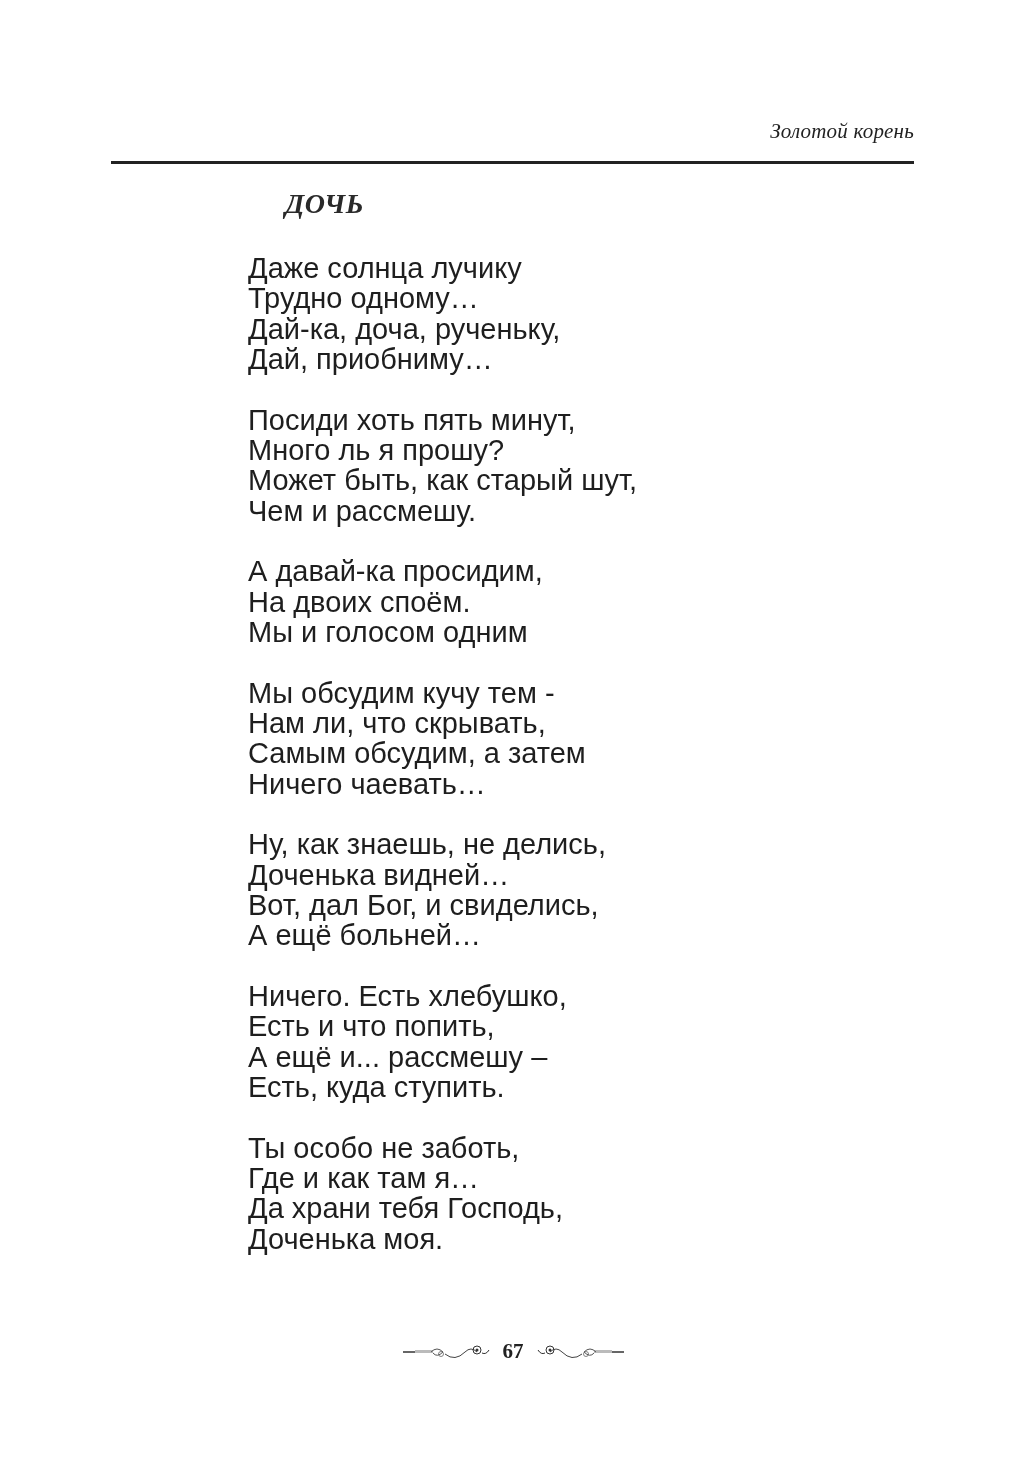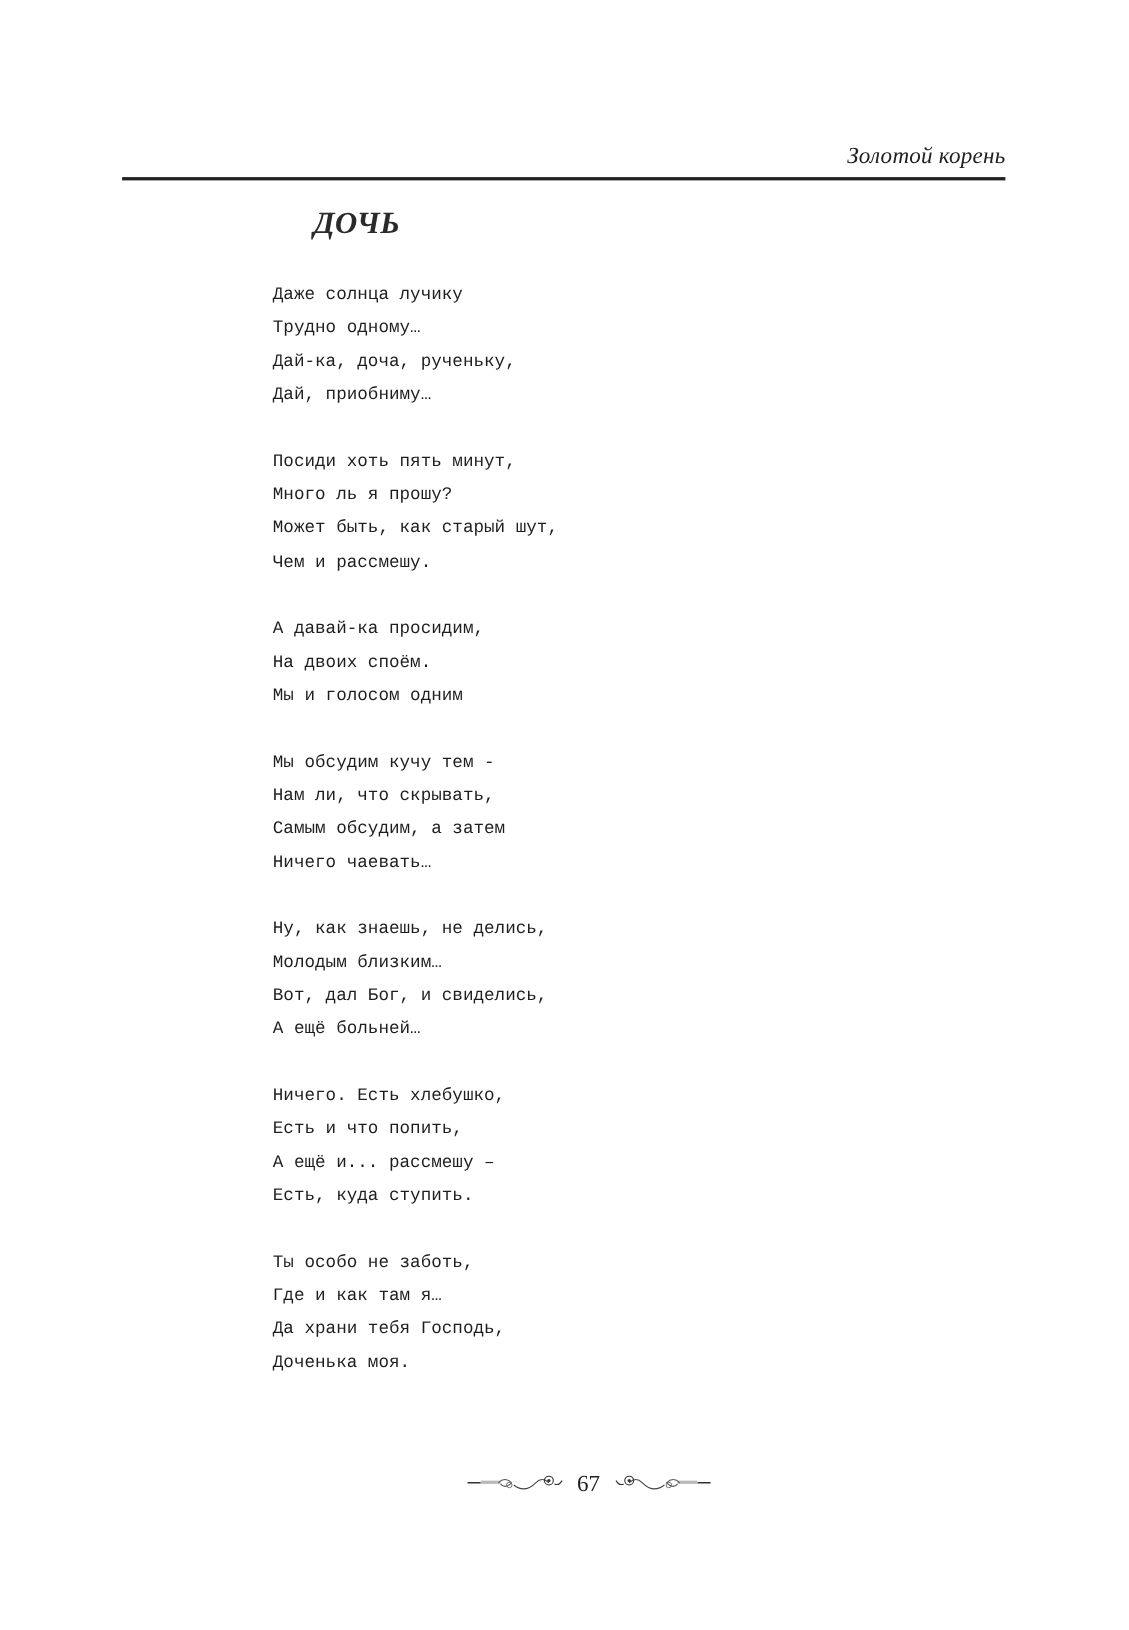--- a/index.html
+++ b/index.html
@@ -10,21 +10,21 @@
     body {
       width: 1026px;
       height: 1482px;
       position: relative;
       overflow: hidden;
       color: #1e1e1e;
     }
     .running-header {
       position: absolute;
       right: 112px;
-      top: 129px;
+      top: 119px;
       font-family: "Liberation Serif", "DejaVu Serif", serif;
       font-style: italic;
       font-size: 21px;
       color: #222;
       letter-spacing: 0.2px;
     }
     .header-rule {
       position: absolute;
       left: 111px;
       top: 161px;
@@ -41,42 +41,43 @@
       font-weight: bold;
       font-size: 28px;
       color: #2a2a2a;
       letter-spacing: 0.5px;
       text-align: center;
     }
     .poem {
       position: absolute;
       left: 248px;
       top: 253px;
-      font-family: Liberation Mono, monospace;
-      font-size: 16px;
+      font-family: Liberation Sans, sans-serif;
+      font-size: 29px;
       color: #1e1e1e;
     }
     .stanza {
       margin-bottom: 30.5px;
     }
     .line {
       height: 30.3px;
       line-height: 30.3px;
       white-space: nowrap;
     }
     .footer {
       position: absolute;
-      left: 422px;
+      left: 400px;
       top: 1336px;
       width: 226px;
       height: 28px;
       display: flex;
-      align-items: flex-start;
+      align-items: flex-end;
       justify-content: center;
       gap: 6px;
+      font-weight: bold;
     }
     .ornament {
       display: block;
     }
     .page-number {
       font-family: "Liberation Serif", "DejaVu Serif", serif;
       font-size: 21px;
       color: #222;
       margin: 0 6px;
     }
@@ -108,21 +109,21 @@
     <div class="line">Мы и голосом одним</div>
   </div>
   <div class="stanza">
     <div class="line">Мы обсудим кучу тем -</div>
     <div class="line">Нам ли, что скрывать,</div>
     <div class="line">Самым обсудим, а затем</div>
     <div class="line">Ничего чаевать…</div>
   </div>
   <div class="stanza">
     <div class="line">Ну, как знаешь, не делись,</div>
-    <div class="line">Молодым близким…</div>
+    <div class="line">Доченька видней…</div>
     <div class="line">Вот, дал Бог, и свиделись,</div>
     <div class="line">А ещё больней…</div>
   </div>
   <div class="stanza">
     <div class="line">Ничего. Есть хлебушко,</div>
     <div class="line">Есть и что попить,</div>
     <div class="line">А ещё и... рассмешу –</div>
     <div class="line">Есть, куда ступить.</div>
   </div>
   <div class="stanza">

